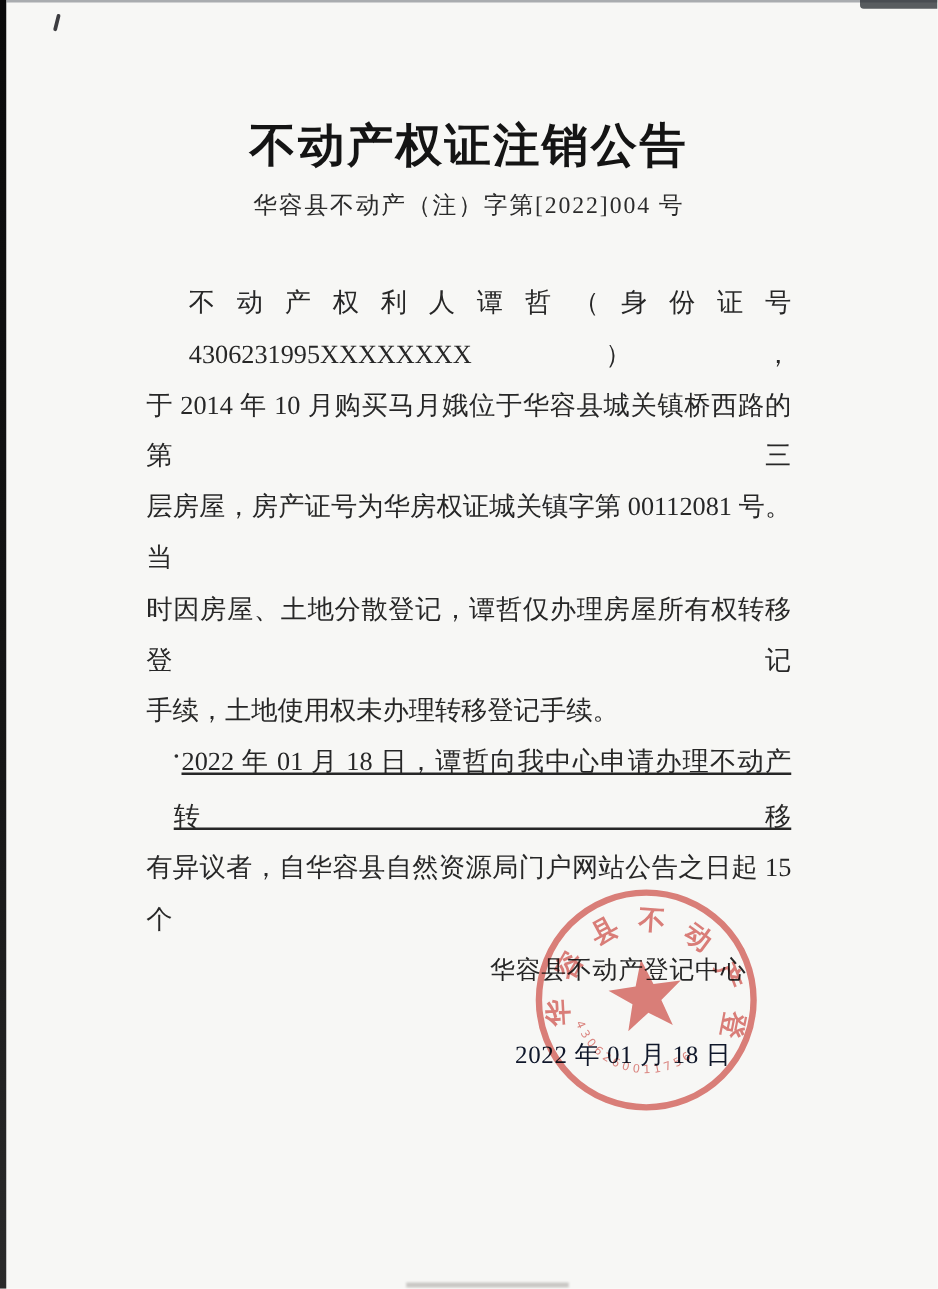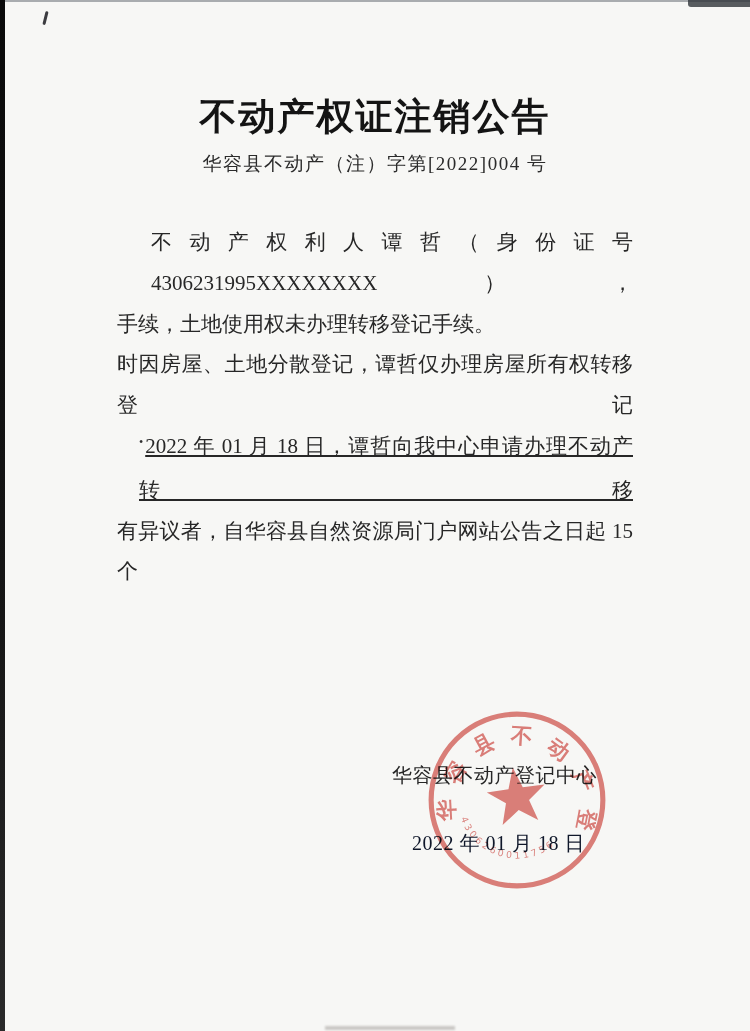--- a/index.html
+++ b/index.html
@@ -90,22 +90,24 @@
 <div class="edge-top"></div>
 <div class="edge-top-corner"></div>
 <div class="pen-stroke"></div>
 <div class="bottom-smudge"></div>
 
 <div class="title">不动产权证注销公告</div>
 <div class="doc-number">华容县不动产（注）字第[2022]004 号</div>
 
 <div class="doc-body">
     <div class="line justify indent">不动产权利人谭哲（身份证号 4306231995XXXXXXXX），</div>
+    <div class="line justify">于 2014 年 10 月购买马月娥位于华容县城关镇桥西路的第三</div>
+    <div class="line justify">层房屋，房产证号为华房权证城关镇字第 00112081 号。当</div>
+    <div class="line justify">时因房屋、土地分散登记，谭哲仅办理房屋所有权转移登记</div>
     <div class="line">手续，土地使用权未办理转移登记手续。</div>
-    <div class="line justify">时因房屋、土地分散登记，谭哲仅办理房屋所有权转移登记</div>
     <div class="line justify marked"><span class="pen-dot">•</span>2022 年 01 月 18 日，谭哲向我中心申请办理不动产转移</div>
     <div class="line justify">有异议者，自华容县自然资源局门户网站公告之日起 15 个</div>
   </div>
 
 <div class="sig-org">华容县不动产登记中心</div>
 <div class="sig-date">2022 年 01 月 18 日</div>
 
 <svg class="stamp" width="184" height="184" viewBox="0 0 180 180">
   <defs>
     <path id="arcTop" d="M 30,112 A 62,62 0 1 1 150,112" fill="none"></path>

